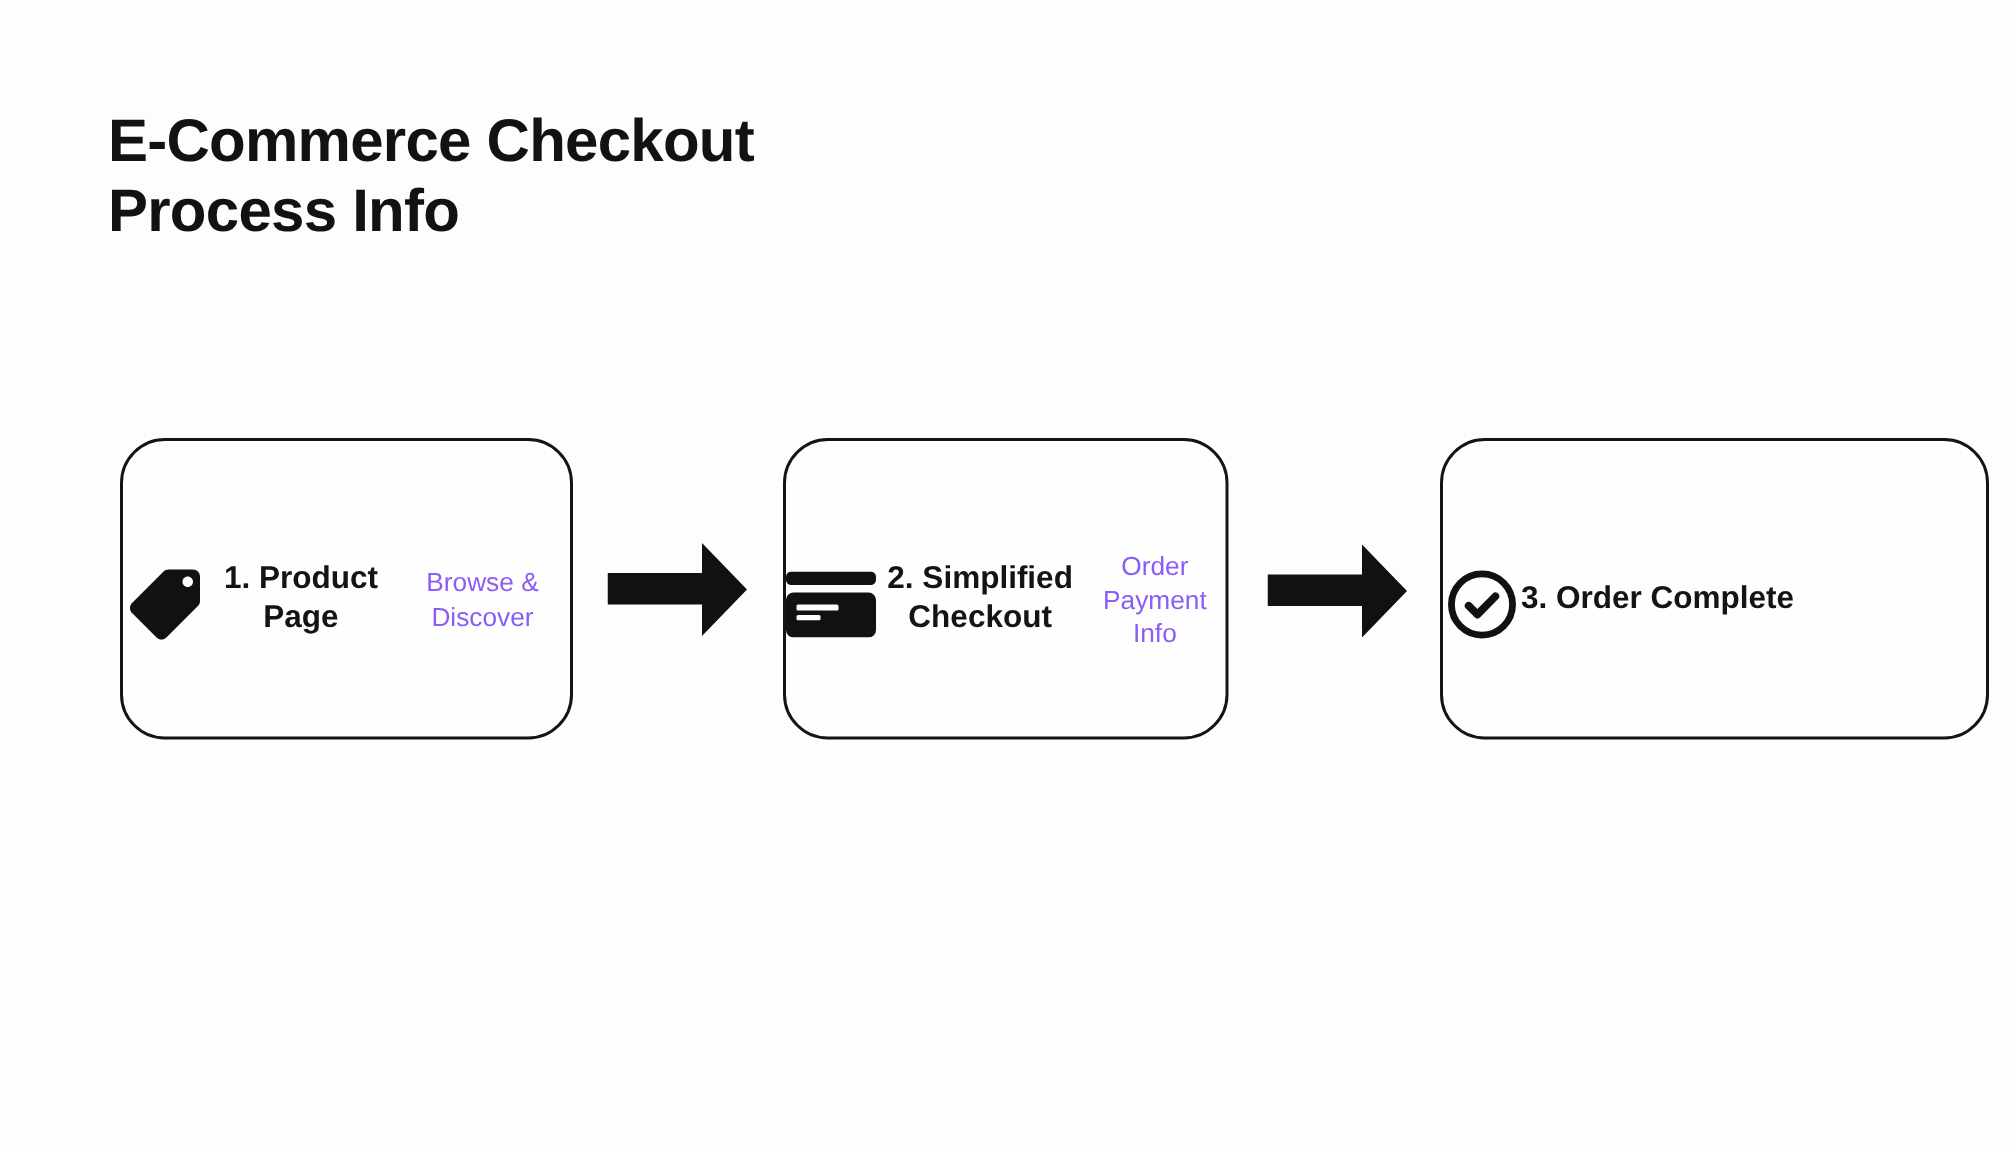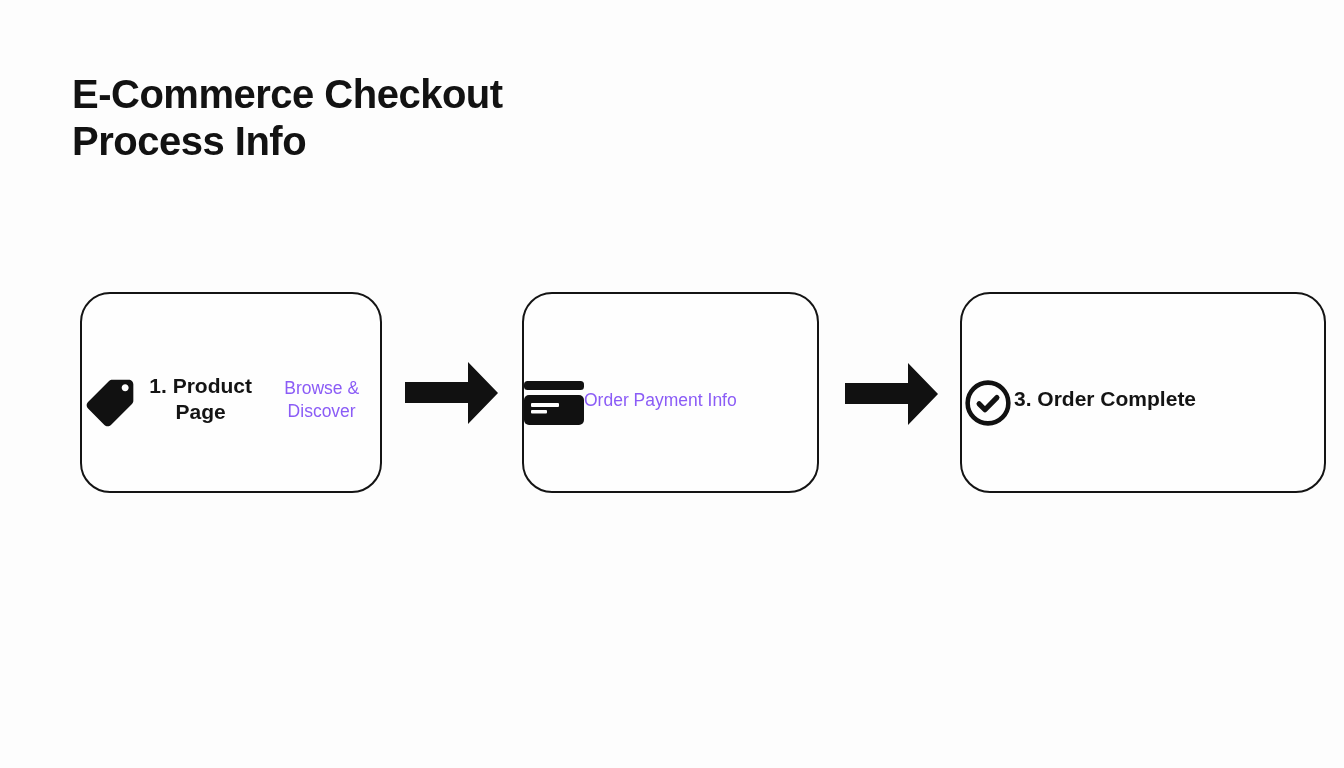--- a/index.html
+++ b/index.html
@@ -98,20 +98,21 @@
 
   <div class="step-box s2">
     <div class="step-icon">
       <svg width="60" height="44" viewBox="0 0 60 44" aria-hidden="true">
         <rect fill="#111111" x="0" y="0" width="60" height="9" rx="3.5"></rect>
         <rect fill="#111111" x="0" y="14" width="60" height="30" rx="5"></rect>
         <rect fill="#fefefe" x="7" y="22" width="28" height="4" rx="1"></rect>
         <rect fill="#fefefe" x="7" y="29" width="16" height="3.5" rx="1"></rect>
       </svg>
     </div>
+    <div class="step-title">2. Simplified Checkout</div>
     <div class="step-subtitle">Order Payment Info</div>
   </div>
 
   <div class="flow-arrow a2">
     <svg width="93" height="62" viewBox="0 0 93 62" aria-hidden="true">
       <polygon fill="#111111" points="0,20 63,20 63,0 93,31 63,62 63,41 0,41"></polygon>
     </svg>
   </div>
 
   <div class="step-box s3">

